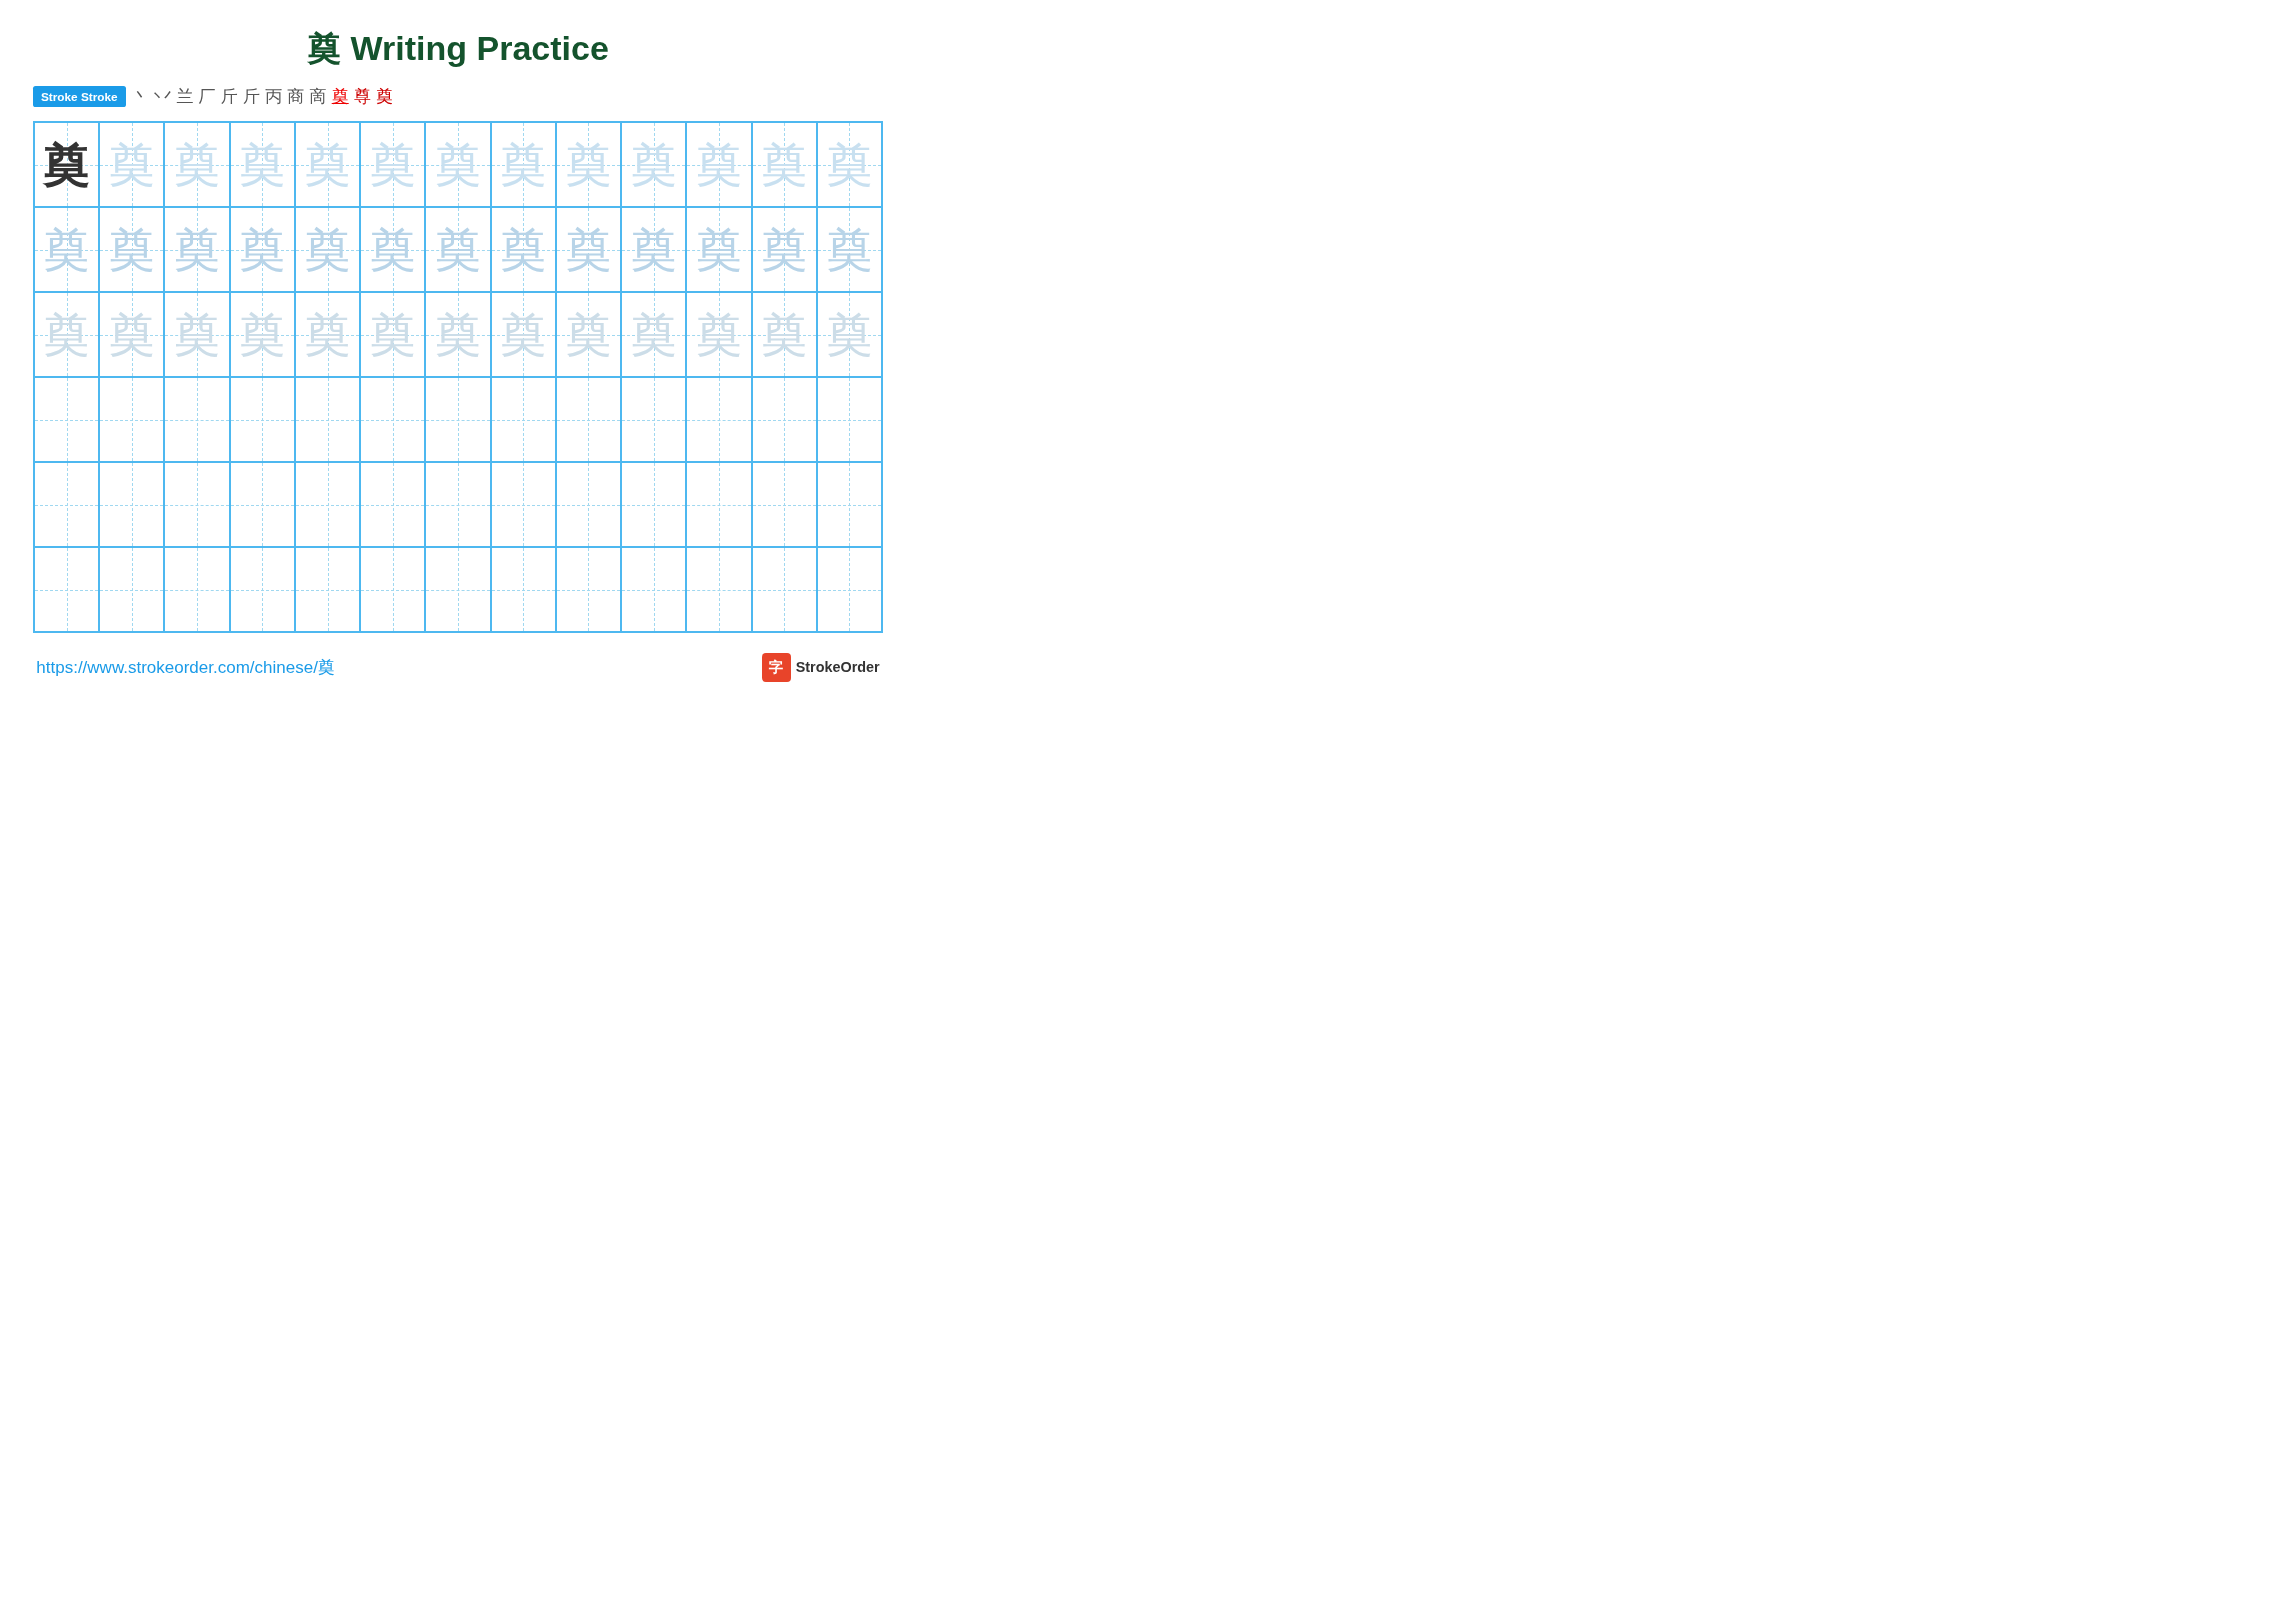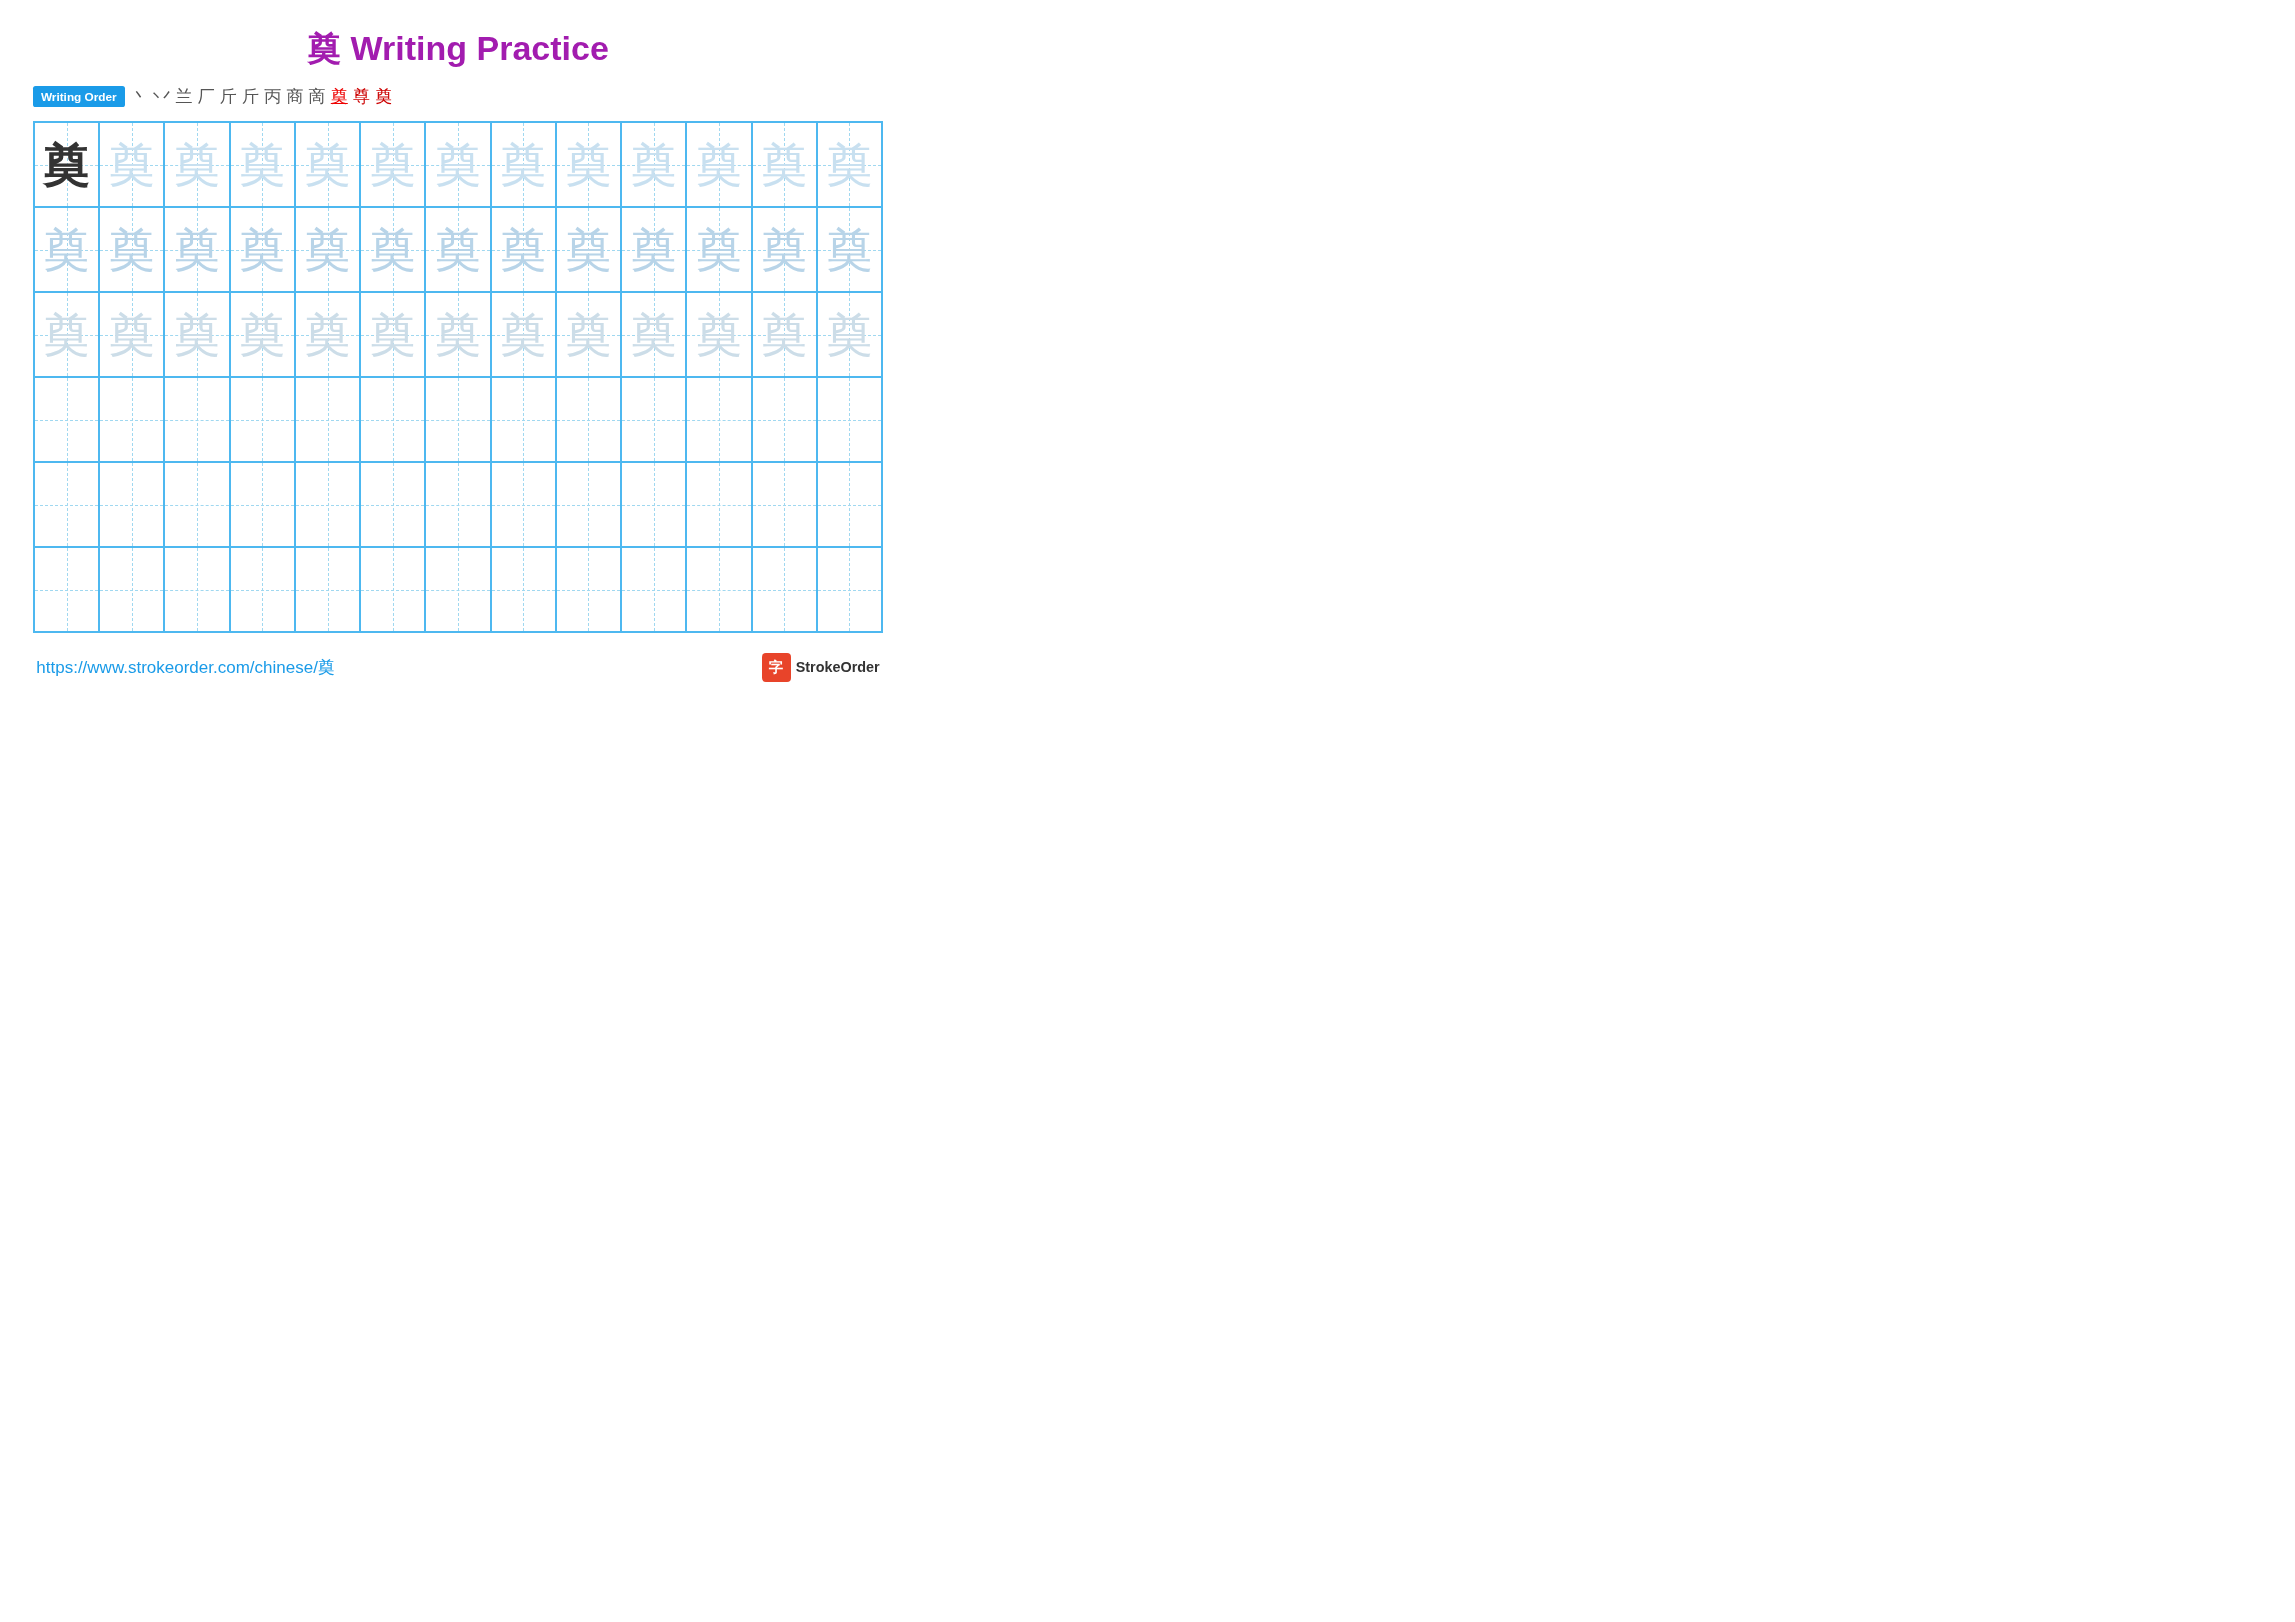--- a/index.html
+++ b/index.html
@@ -9,21 +9,21 @@
       font-family: Arial, sans-serif;
       width: 916px;
       min-height: 648px;
       padding: 19.6px 33px;
     }
 
     .page-title {
       text-align: center;
       font-size: 34px;
       font-weight: bold;
-      color: #a21caf;
+      color: #14532d;
       margin-bottom: 13px;
       margin-top: 6.5px;
     }
 
     .stroke-order-row {
       display: flex;
       align-items: center;
       margin-bottom: 13px;
       gap: 6.5px;
       flex-wrap: wrap;
@@ -159,21 +159,21 @@
     }
   </style>
 </head>
 <body>
 
 <h1 class="page-title">
   <span>奠 Writing Practice</span>
 </h1>
 
 <div class="stroke-order-row">
-  <span class="stroke-order-badge">Writing Order</span>
+  <span class="stroke-order-badge">Stroke Stroke</span>
   <div class="stroke-order-chars">
     <span class="stroke-char">丶</span>
     <span class="stroke-char">丷</span>
     <span class="stroke-char">兰</span>
     <span class="stroke-char">厂</span>
     <span class="stroke-char">斤</span>
     <span class="stroke-char">斤</span>
     <span class="stroke-char">丙</span>
     <span class="stroke-char">商</span>
     <span class="stroke-char">啇</span>

